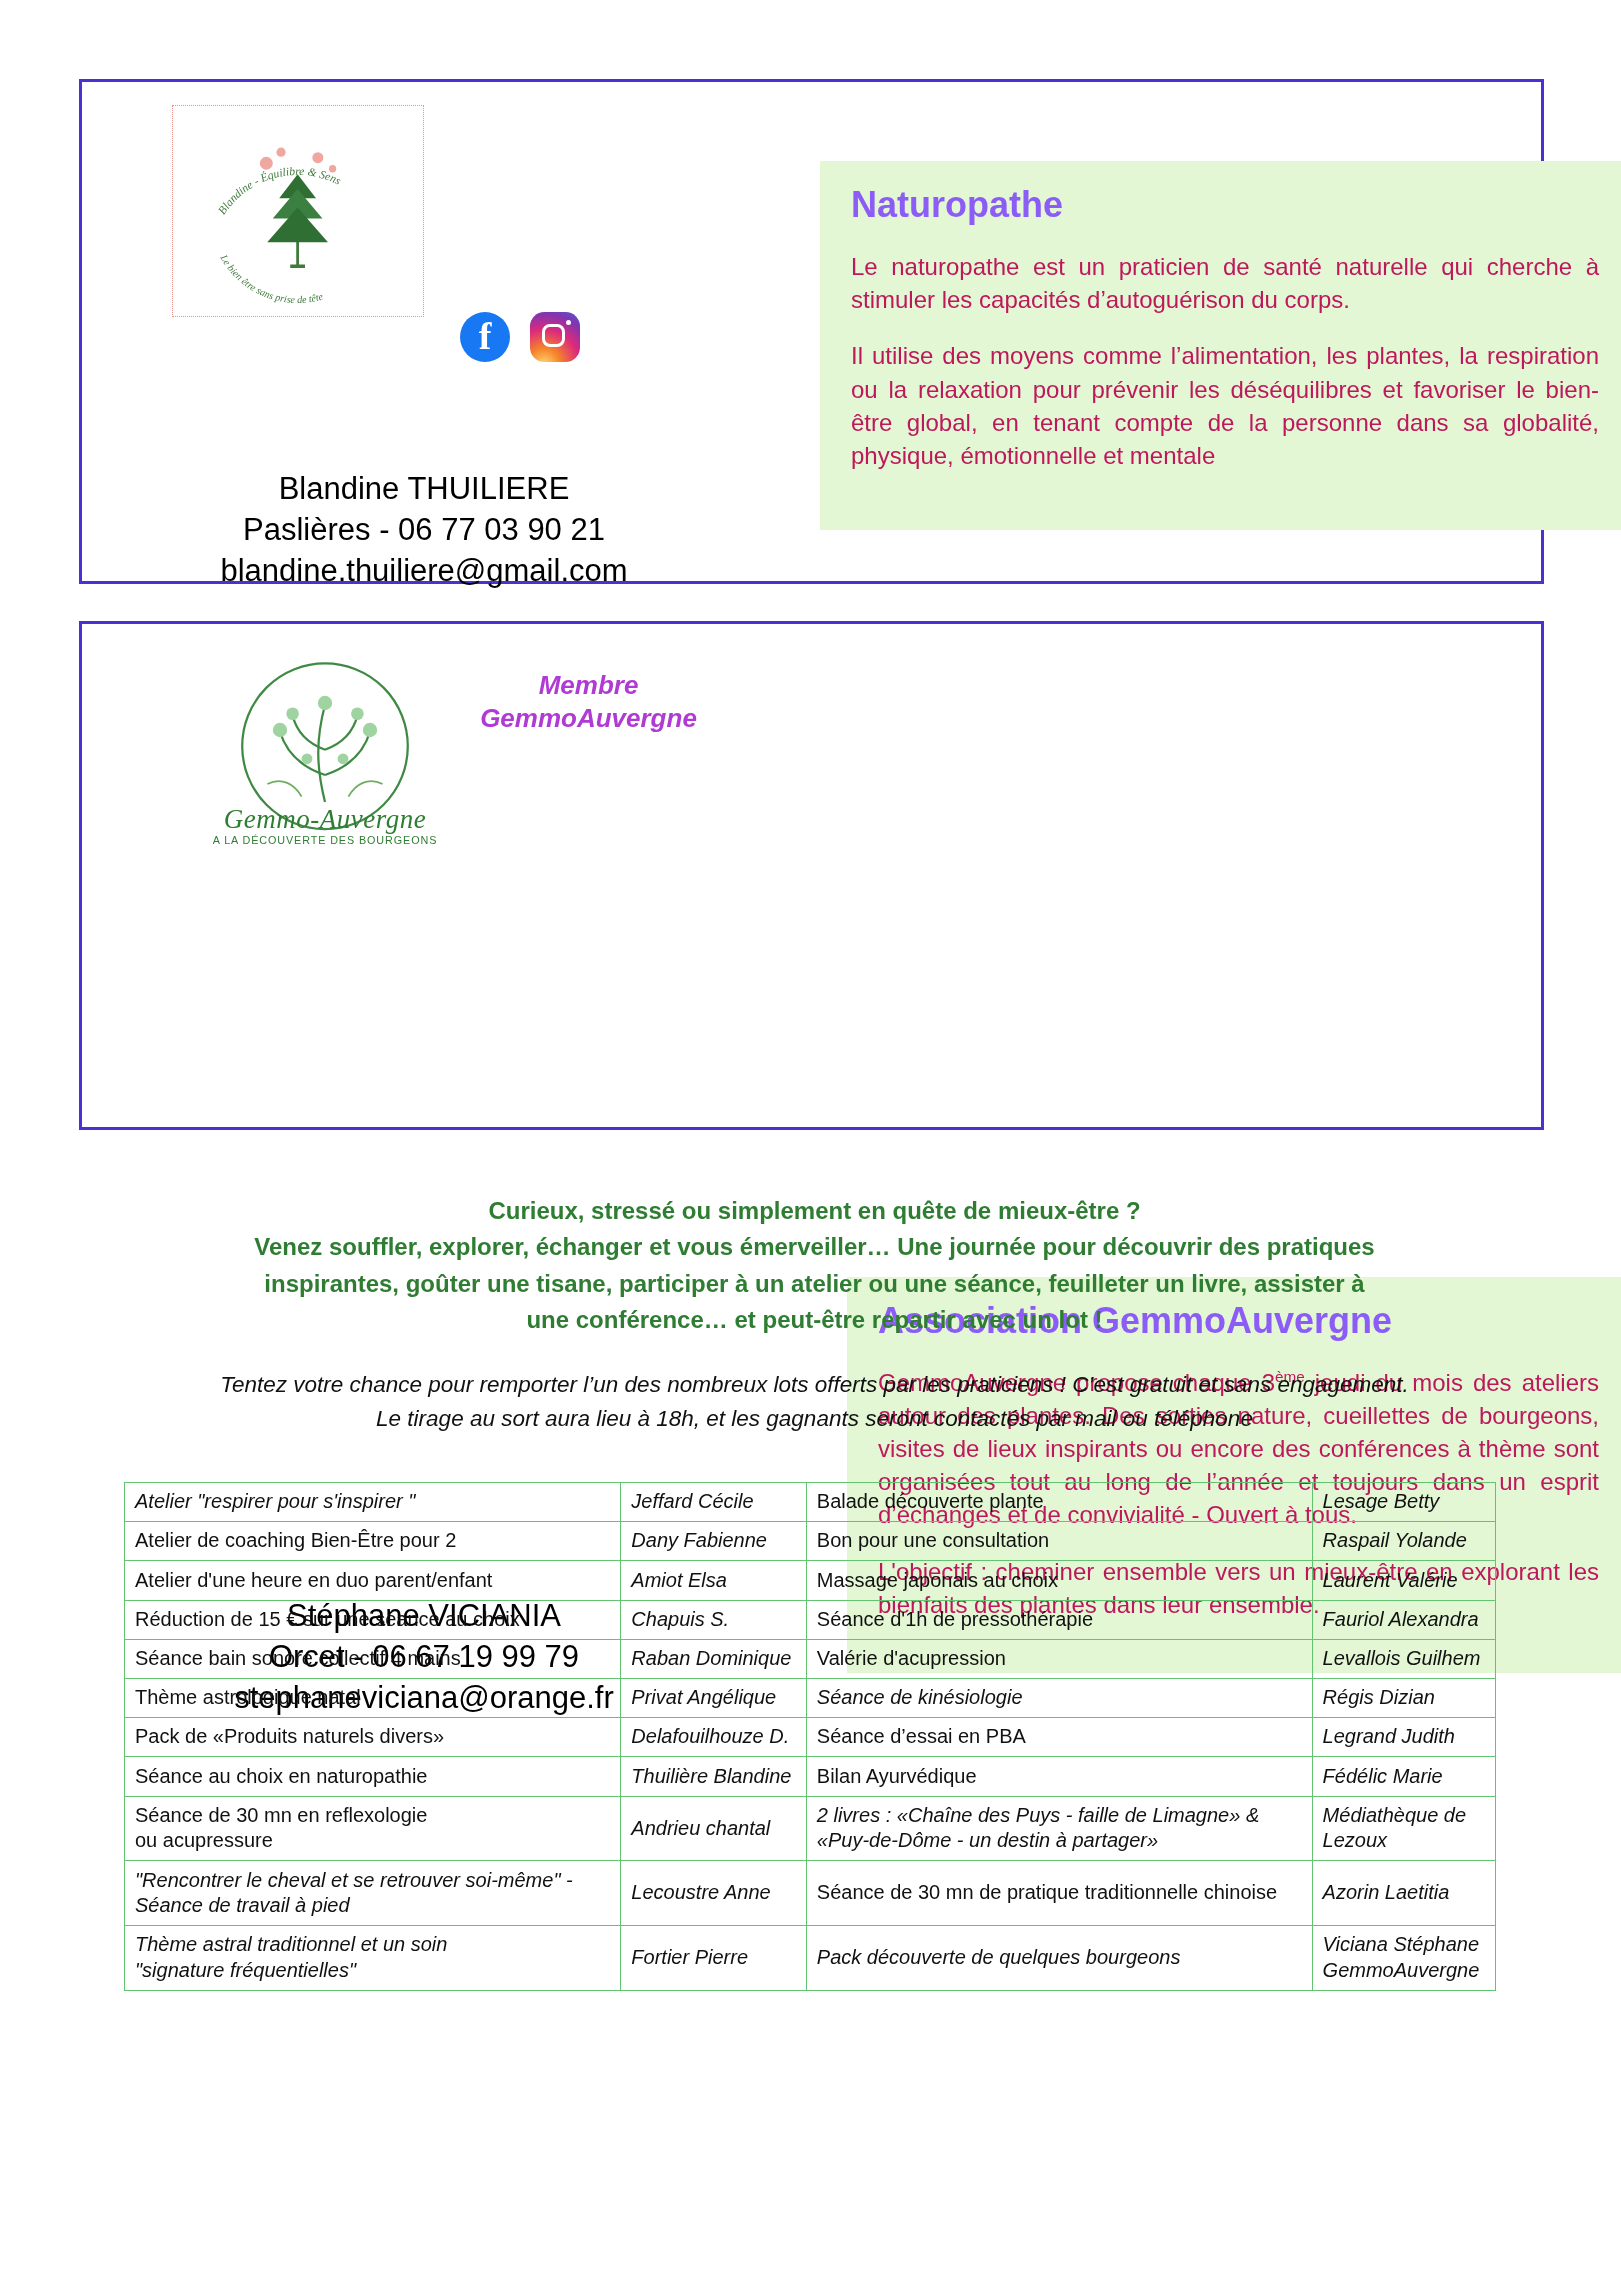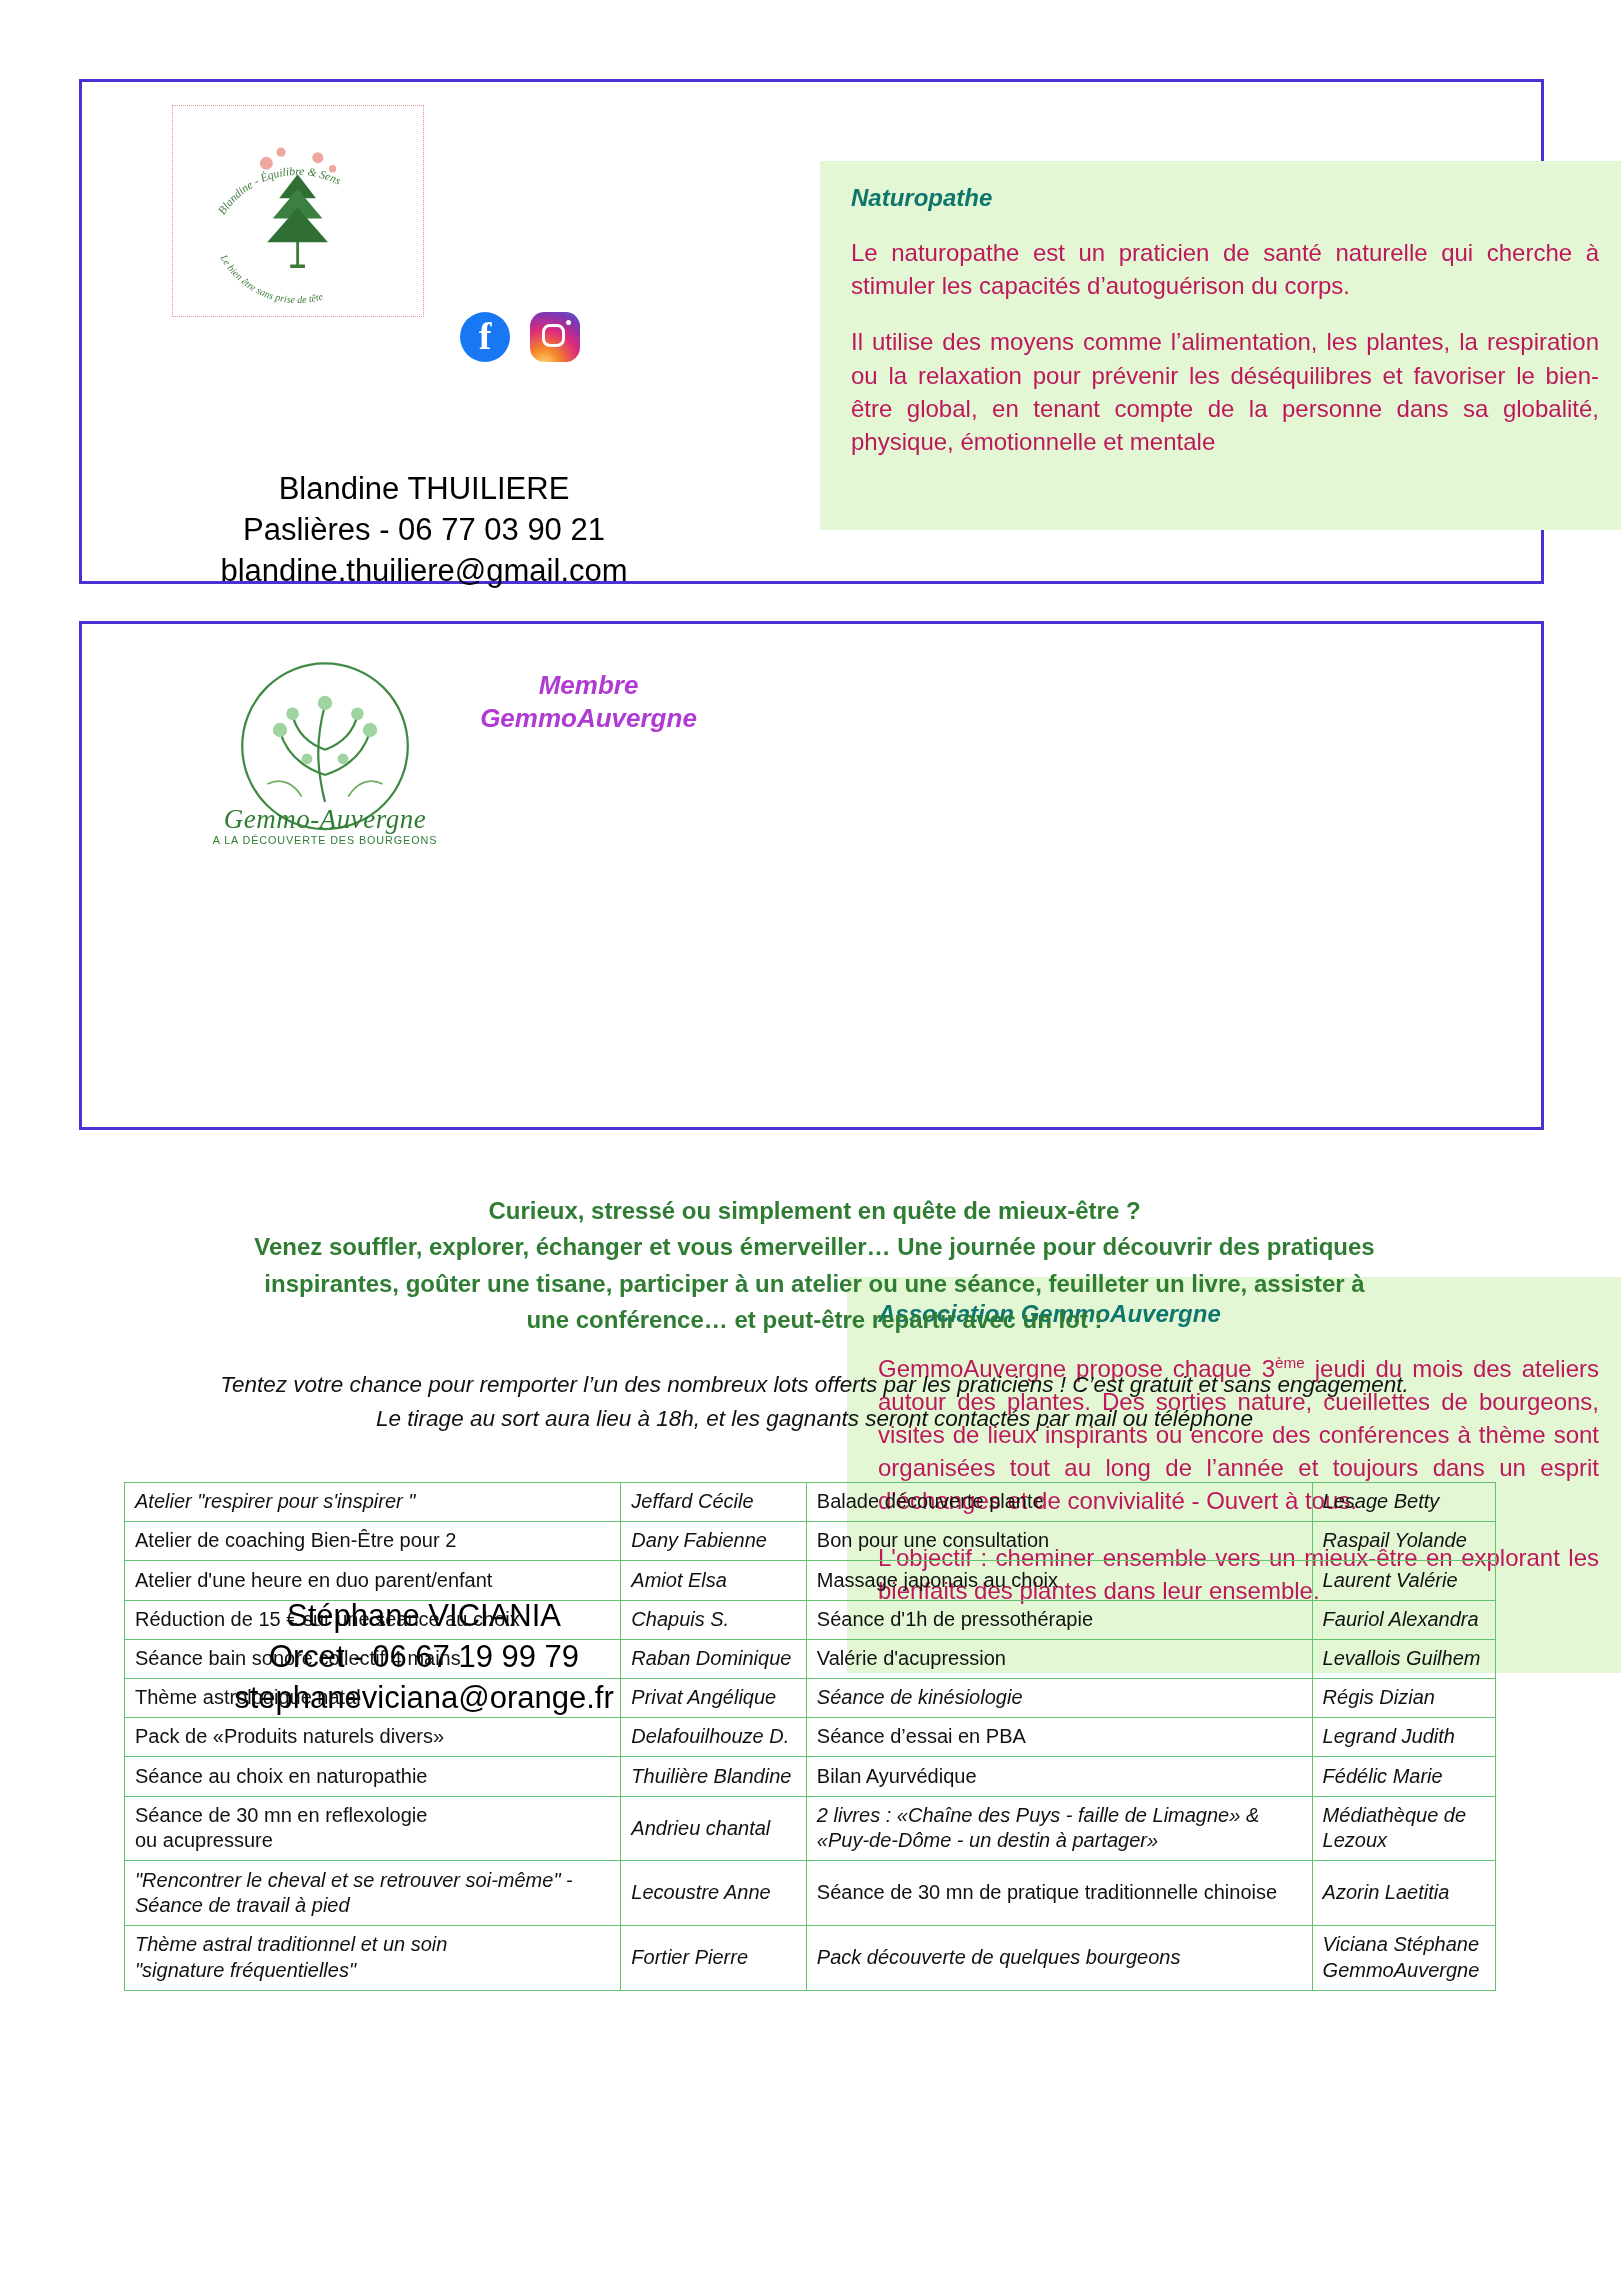--- a/index.html
+++ b/index.html
@@ -117,23 +117,22 @@
     position: absolute;
     background: #e4f7d4;
     box-sizing: border-box;
     padding: 23.4px 27px 23.4px 31px;
   }
   #panel-1 { left: 738px; top: 79px; width: 806px; height: 369px; }
   #panel-2 { left: 765px; top: 653px; width: 779px; height: 396px; }
 
   .panel-title {
     font-weight: bold;
-    font-style: italic;
-    font-size: 24px;
-    color: #0f766e;
+    font-size: 36px;
+    color: #8b5cf6;
     margin: 0 0 23.4px 0;
   }
   .panel-p {
     font-size: 24px;
     line-height: 1.38;
     text-align: justify;
     margin: 0 0 23.4px 0;
     color: #be185d;
   }
   .panel-p:last-child { margin-bottom: 0; }

